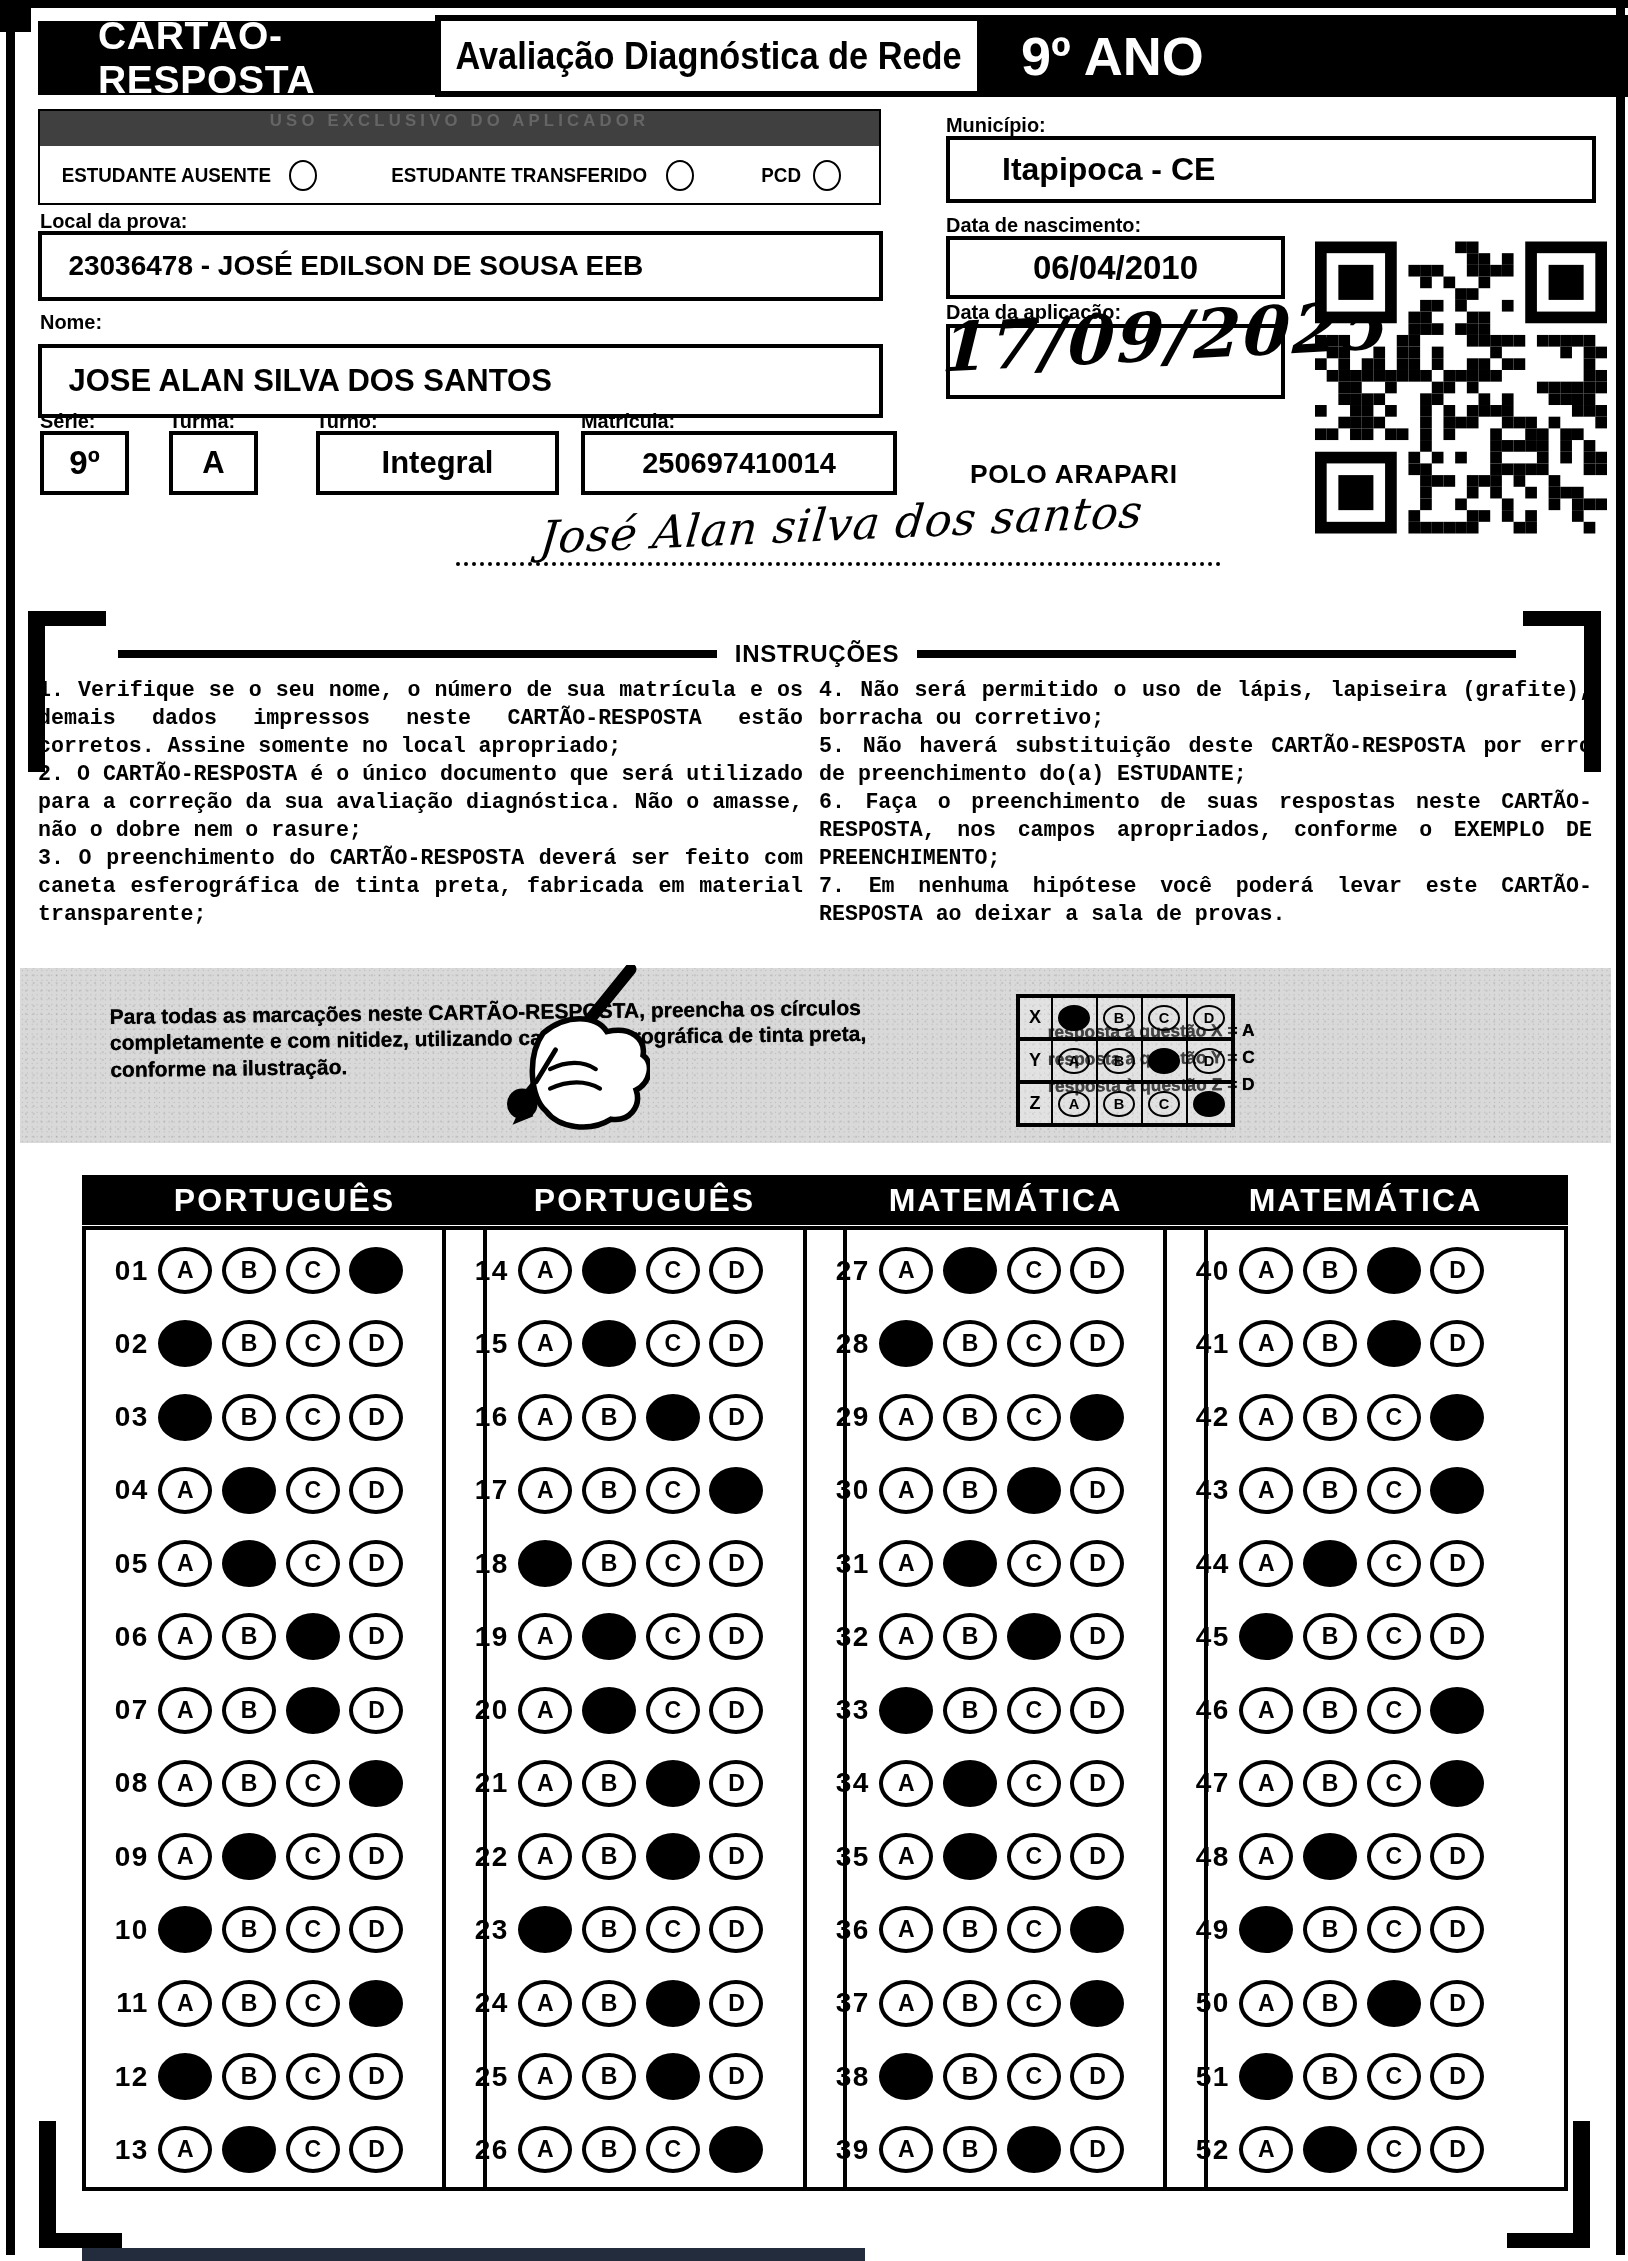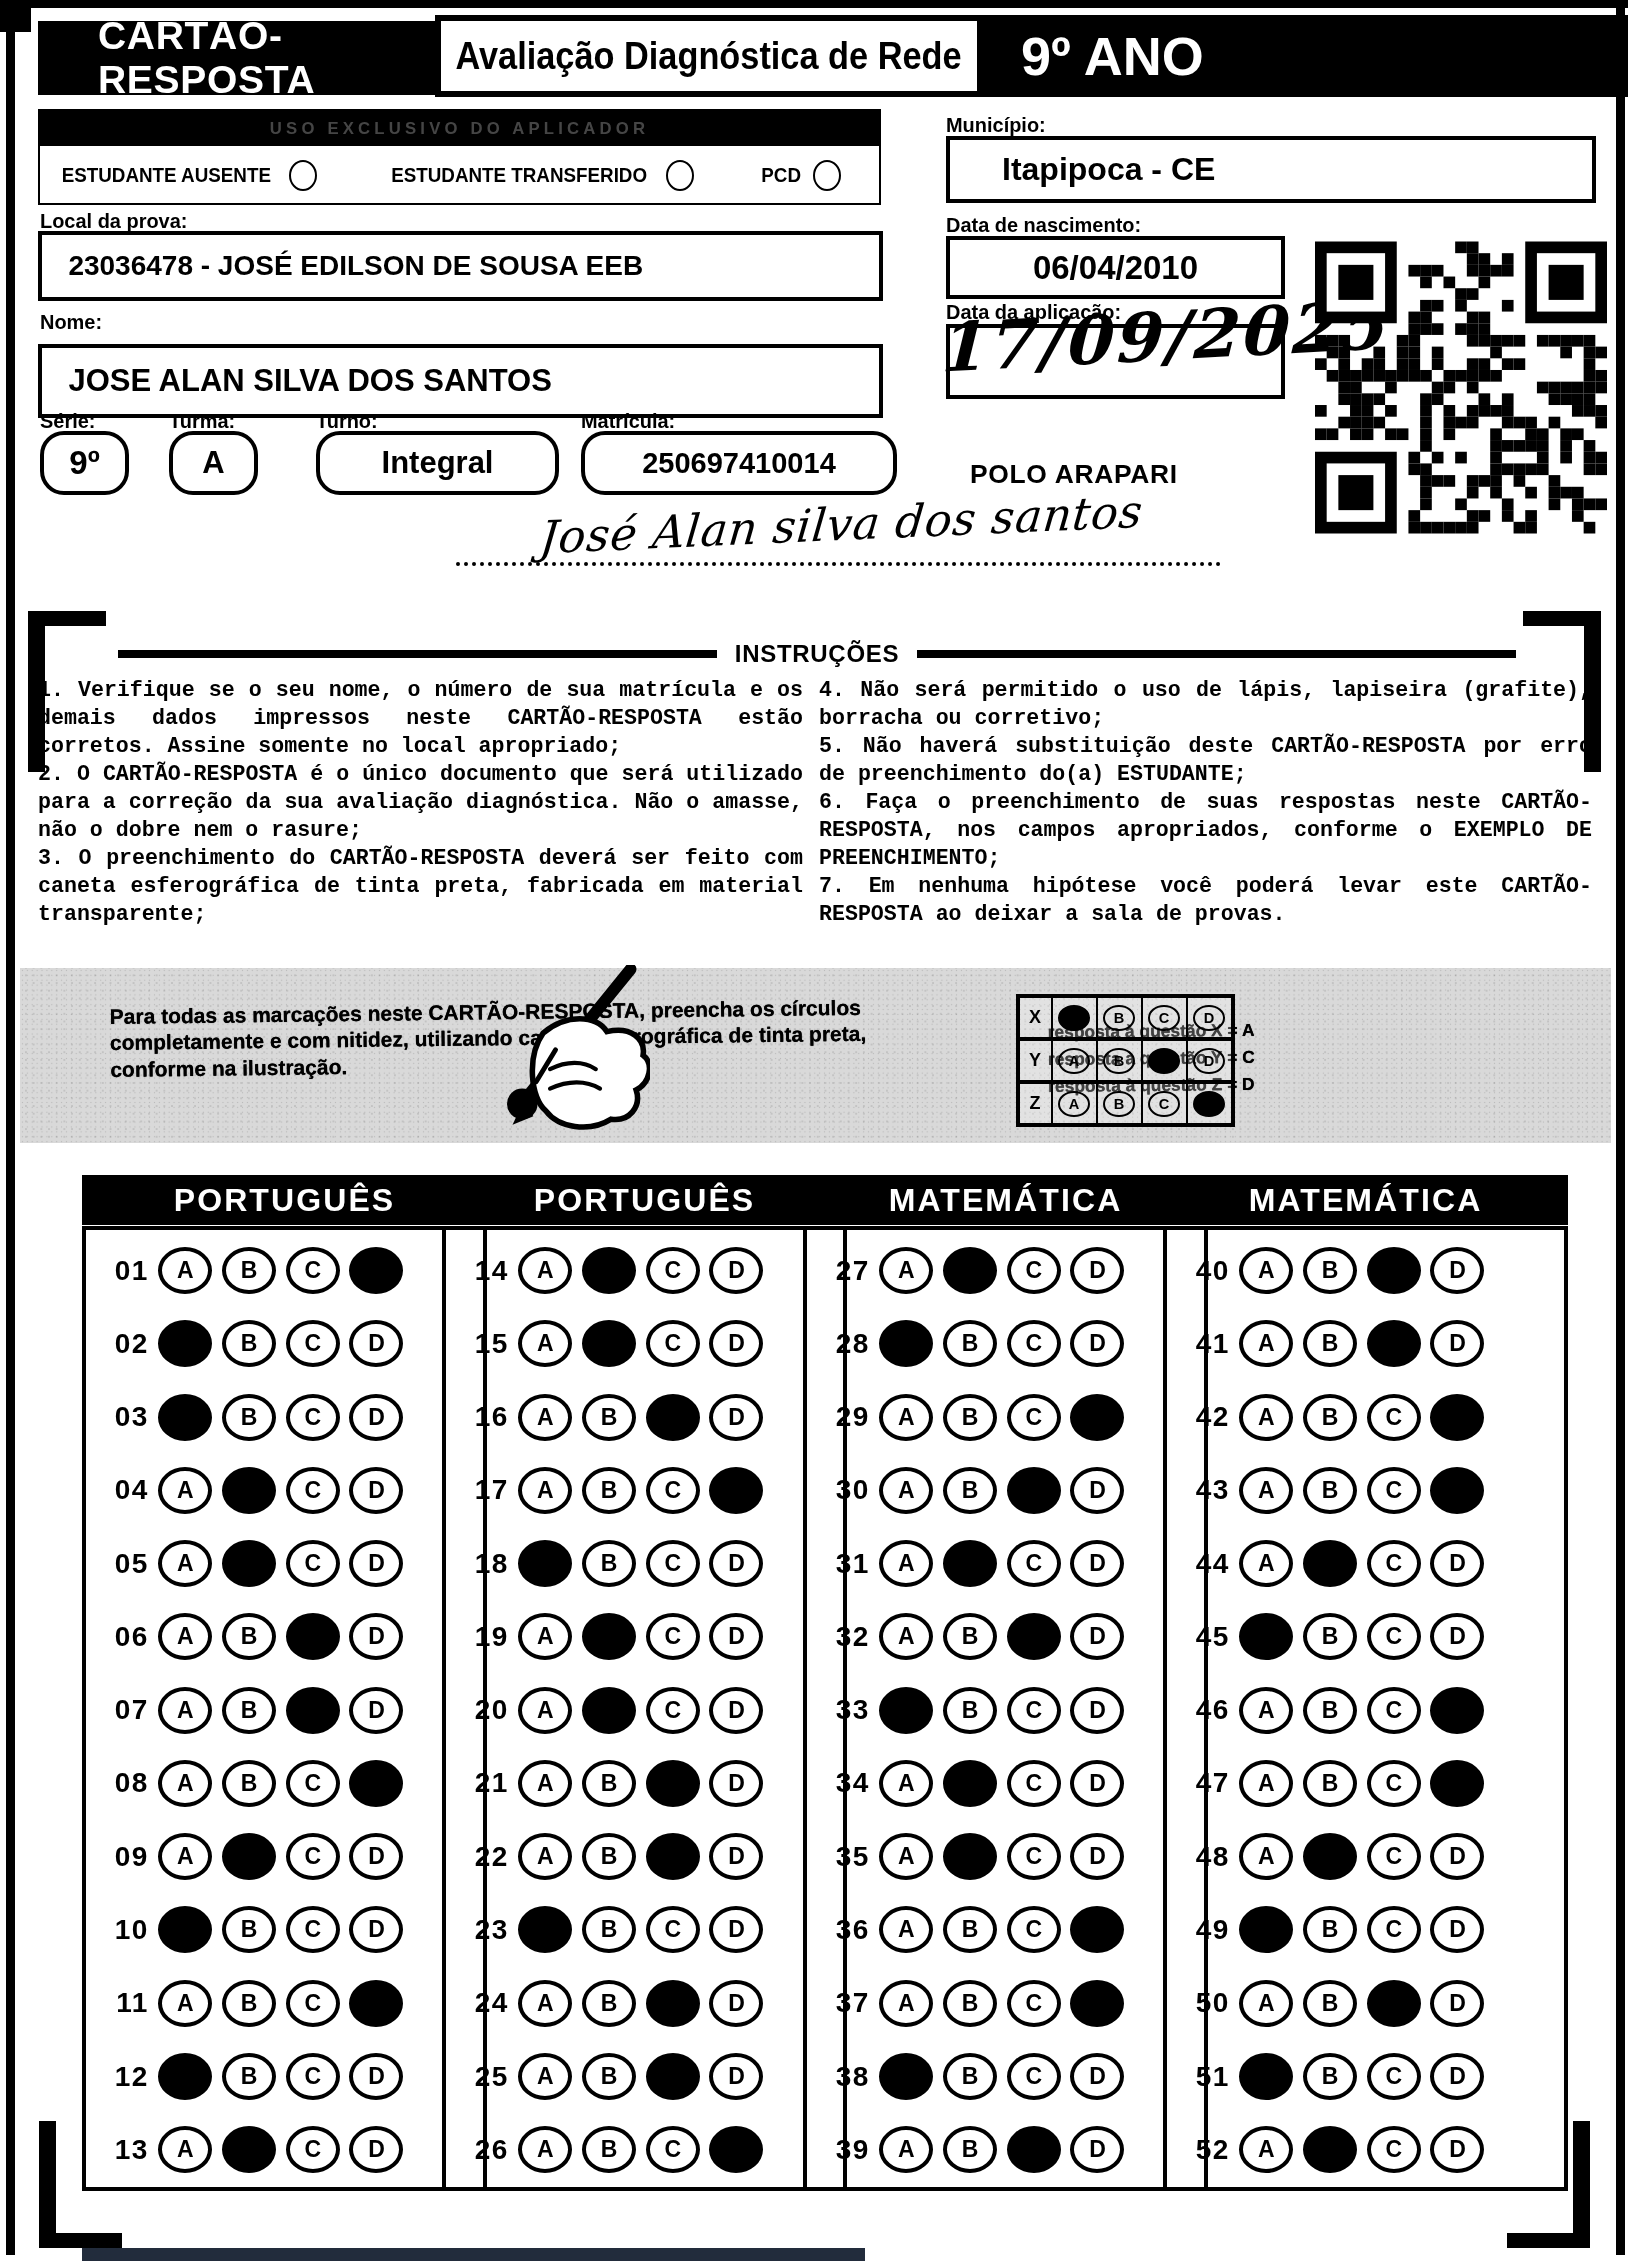--- a/index.html
+++ b/index.html
@@ -14,33 +14,33 @@
   
   .hd-black{position:absolute;background:#000;color:#fff;display:flex;align-items:center;}
   #hd-card{left:38px;top:21px;width:396px;height:74px;font-size:39px;font-weight:bold;padding-left:60px;letter-spacing:0.7px;}
   #hd-exam{position:absolute;left:435px;top:15.3px;width:548px;height:82px;background:#fff;border:6.3px solid #000;
            box-sizing:border-box;display:flex;align-items:center;justify-content:center;}
   #hd-exam span{font-size:39px;font-weight:bold;transform:scaleX(.88);white-space:nowrap;}
   #hd-grade{left:983px;top:15.3px;width:612px;height:82px;font-size:54px;font-weight:bold;padding-left:38px;}
 
   
   #app-box{position:absolute;left:38px;top:109px;width:843px;height:96px;border:2.8px solid #000;box-sizing:border-box;}
-  #app-bar{height:35px;background:#000000;display:flex;align-items:center;justify-content:center;}
+  #app-bar{height:35px;background:#404040;display:flex;justify-content:center;}
   #app-bar span{color:#8a8a8a;opacity:.5;font-size:16.7px;font-weight:bold;letter-spacing:4.2px;filter:blur(0.7px);}
   #status-row{height:58px;display:flex;align-items:center;justify-content:space-between;padding:0 38px 0 15.3px;}
   .status-item{display:flex;align-items:center;gap:11px;}
   .status-item .lbl{font-weight:bold;font-size:20px;transform:scaleX(.94);}
   .ring{width:28px;height:31px;border:2.8px solid #000;border-radius:50%;background:#fff;box-sizing:border-box;}
 
   .fld-label{position:absolute;font-weight:bold;font-size:21px;transform:scaleX(.95);transform-origin:left;}
   .fld-box{position:absolute;border:4.2px solid #000;box-sizing:border-box;background:#fff;display:flex;align-items:center;font-weight:bold;}
 
   #local-box{left:38px;top:231px;width:845px;height:70px;font-size:28px;padding-left:26.4px;}
   #nome-box{left:38px;top:332px;width:845px;height:74px;font-size:31px;padding-left:26.4px;margin-top:12px;}
-  .small-box{justify-content:center;border-radius:24px;}
+  .small-box{justify-content:center;}
   #serie-box{left:40px;top:431px;width:89px;height:64px;font-size:33px;}
   #turma-box{left:169px;top:431px;width:89px;height:64px;font-size:31px;}
   #turno-box{left:316px;top:431px;width:243px;height:64px;font-size:31px;}
   #matric-box{left:581px;top:431px;width:316px;height:64px;font-size:29px;}
 
   #munic-box{left:946px;top:136px;width:650px;height:67px;font-size:32px;padding-left:52px;}
   #nasc-box{left:946px;top:236px;width:339px;height:63px;font-size:33px;justify-content:center;}
   #aplic-box{left:946px;top:324px;width:339px;height:75px;overflow:visible;}
   #aplic-hand{position:absolute;left:942px;top:299px;width:362px;text-align:center;
       font-family:"DejaVu Serif",serif;font-style:italic;font-weight:bold;font-size:67px;

